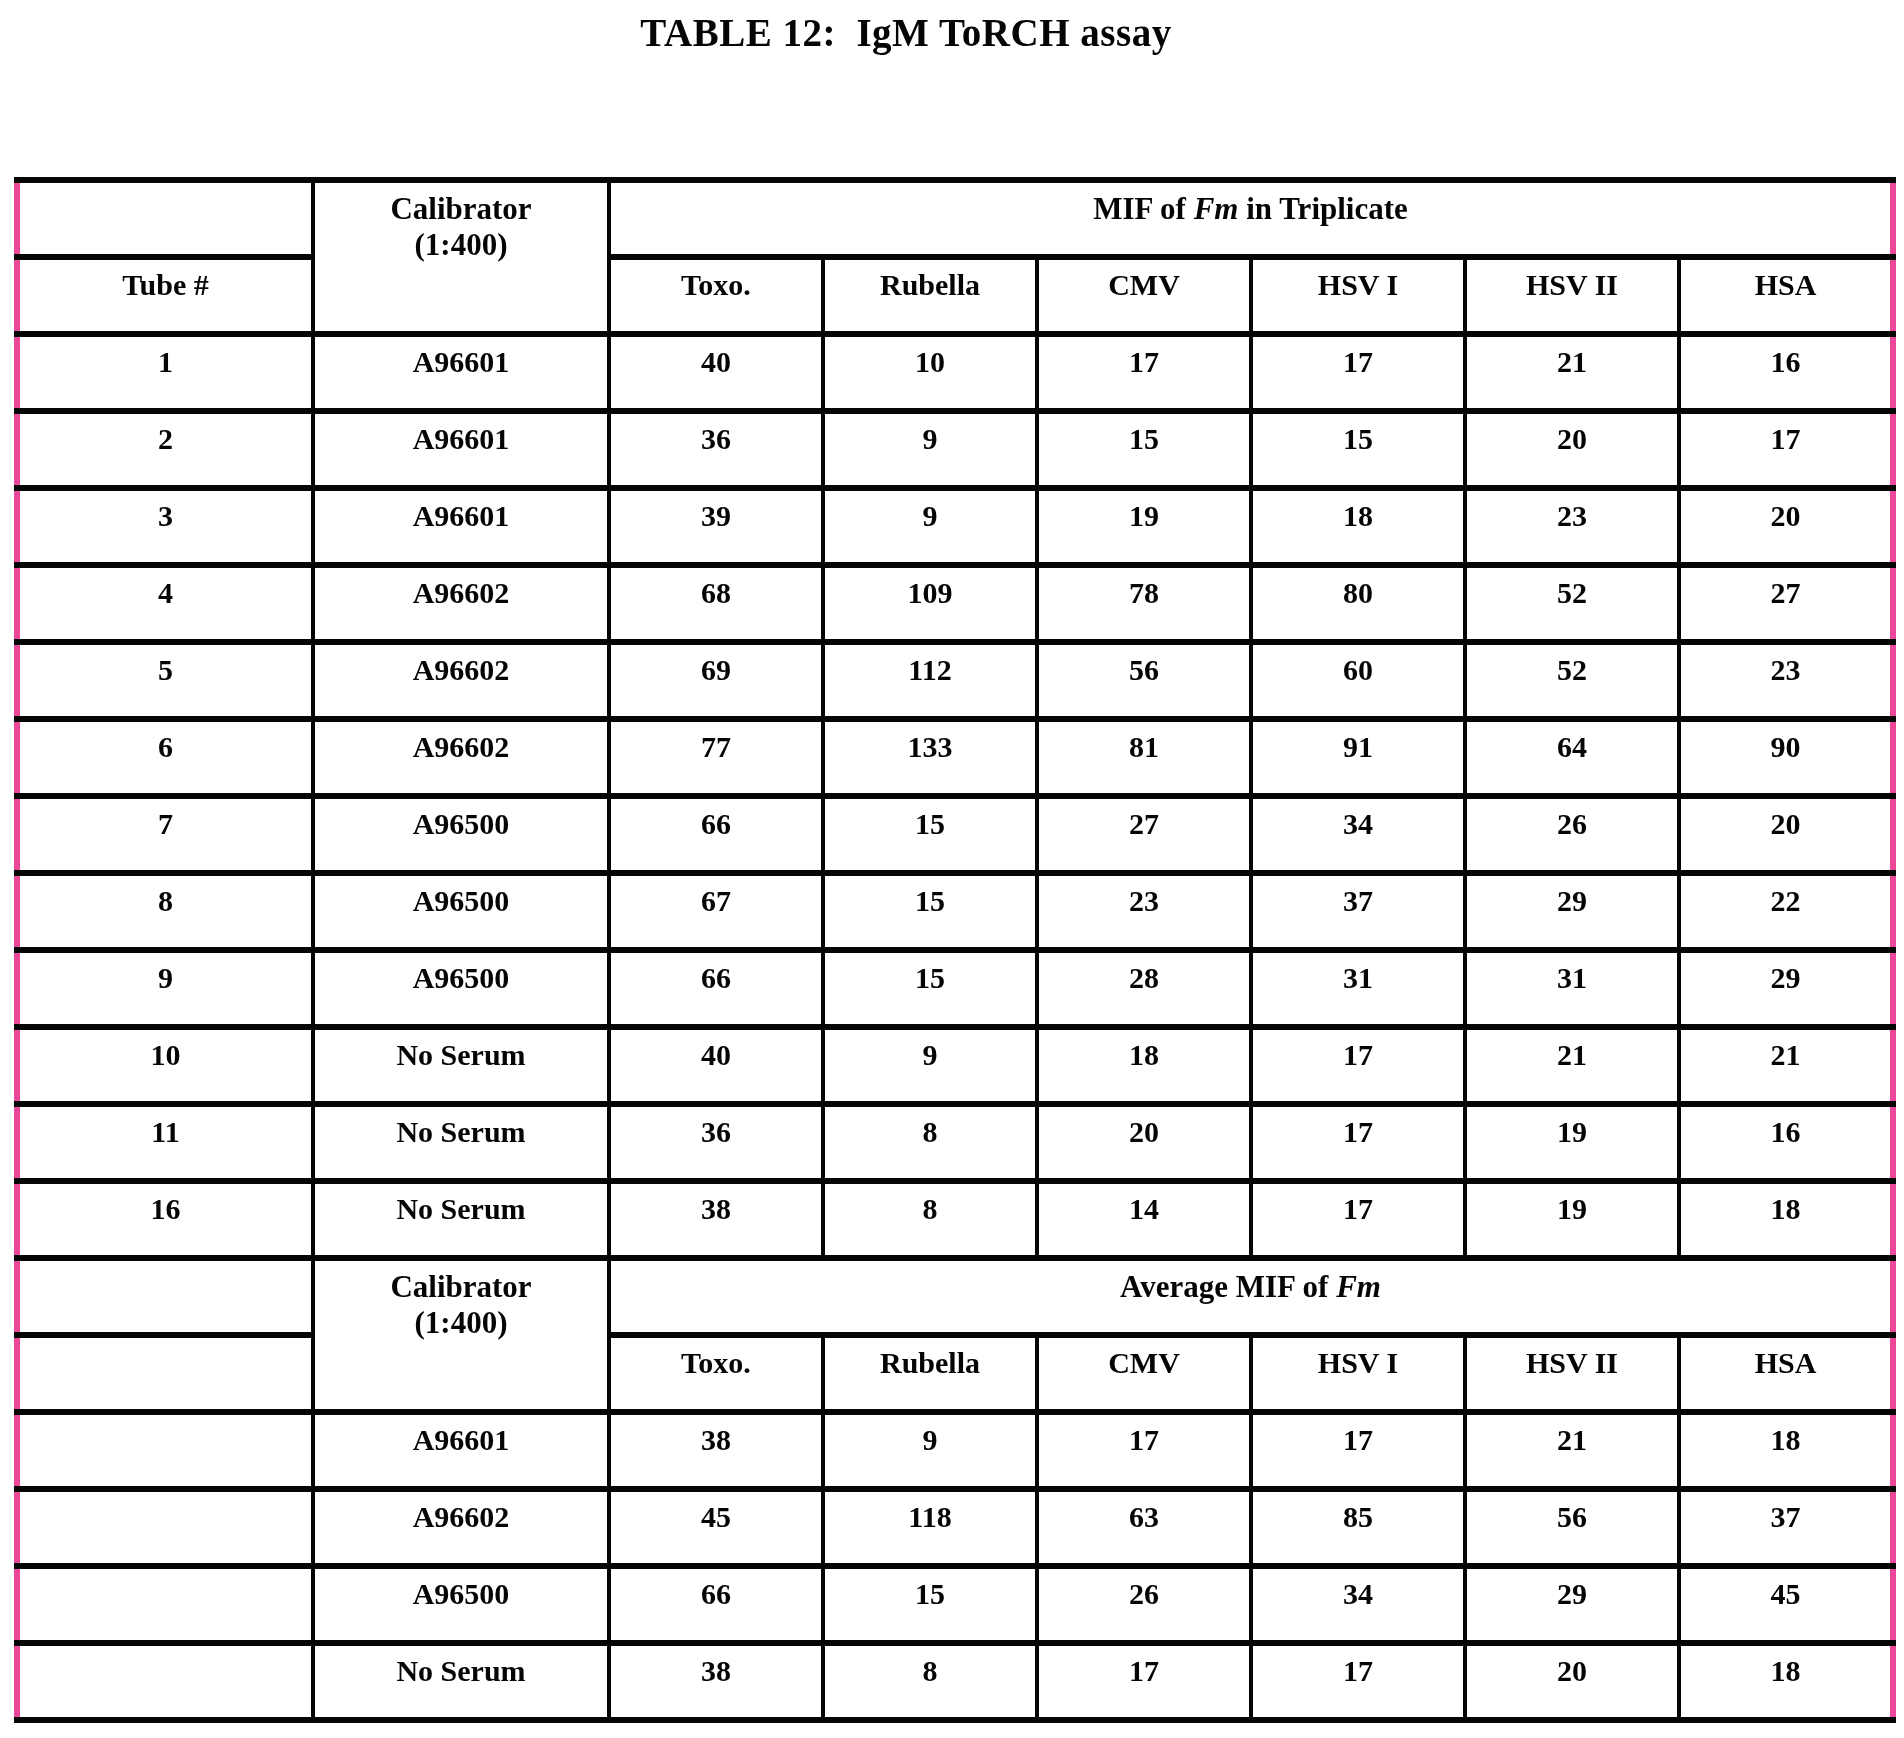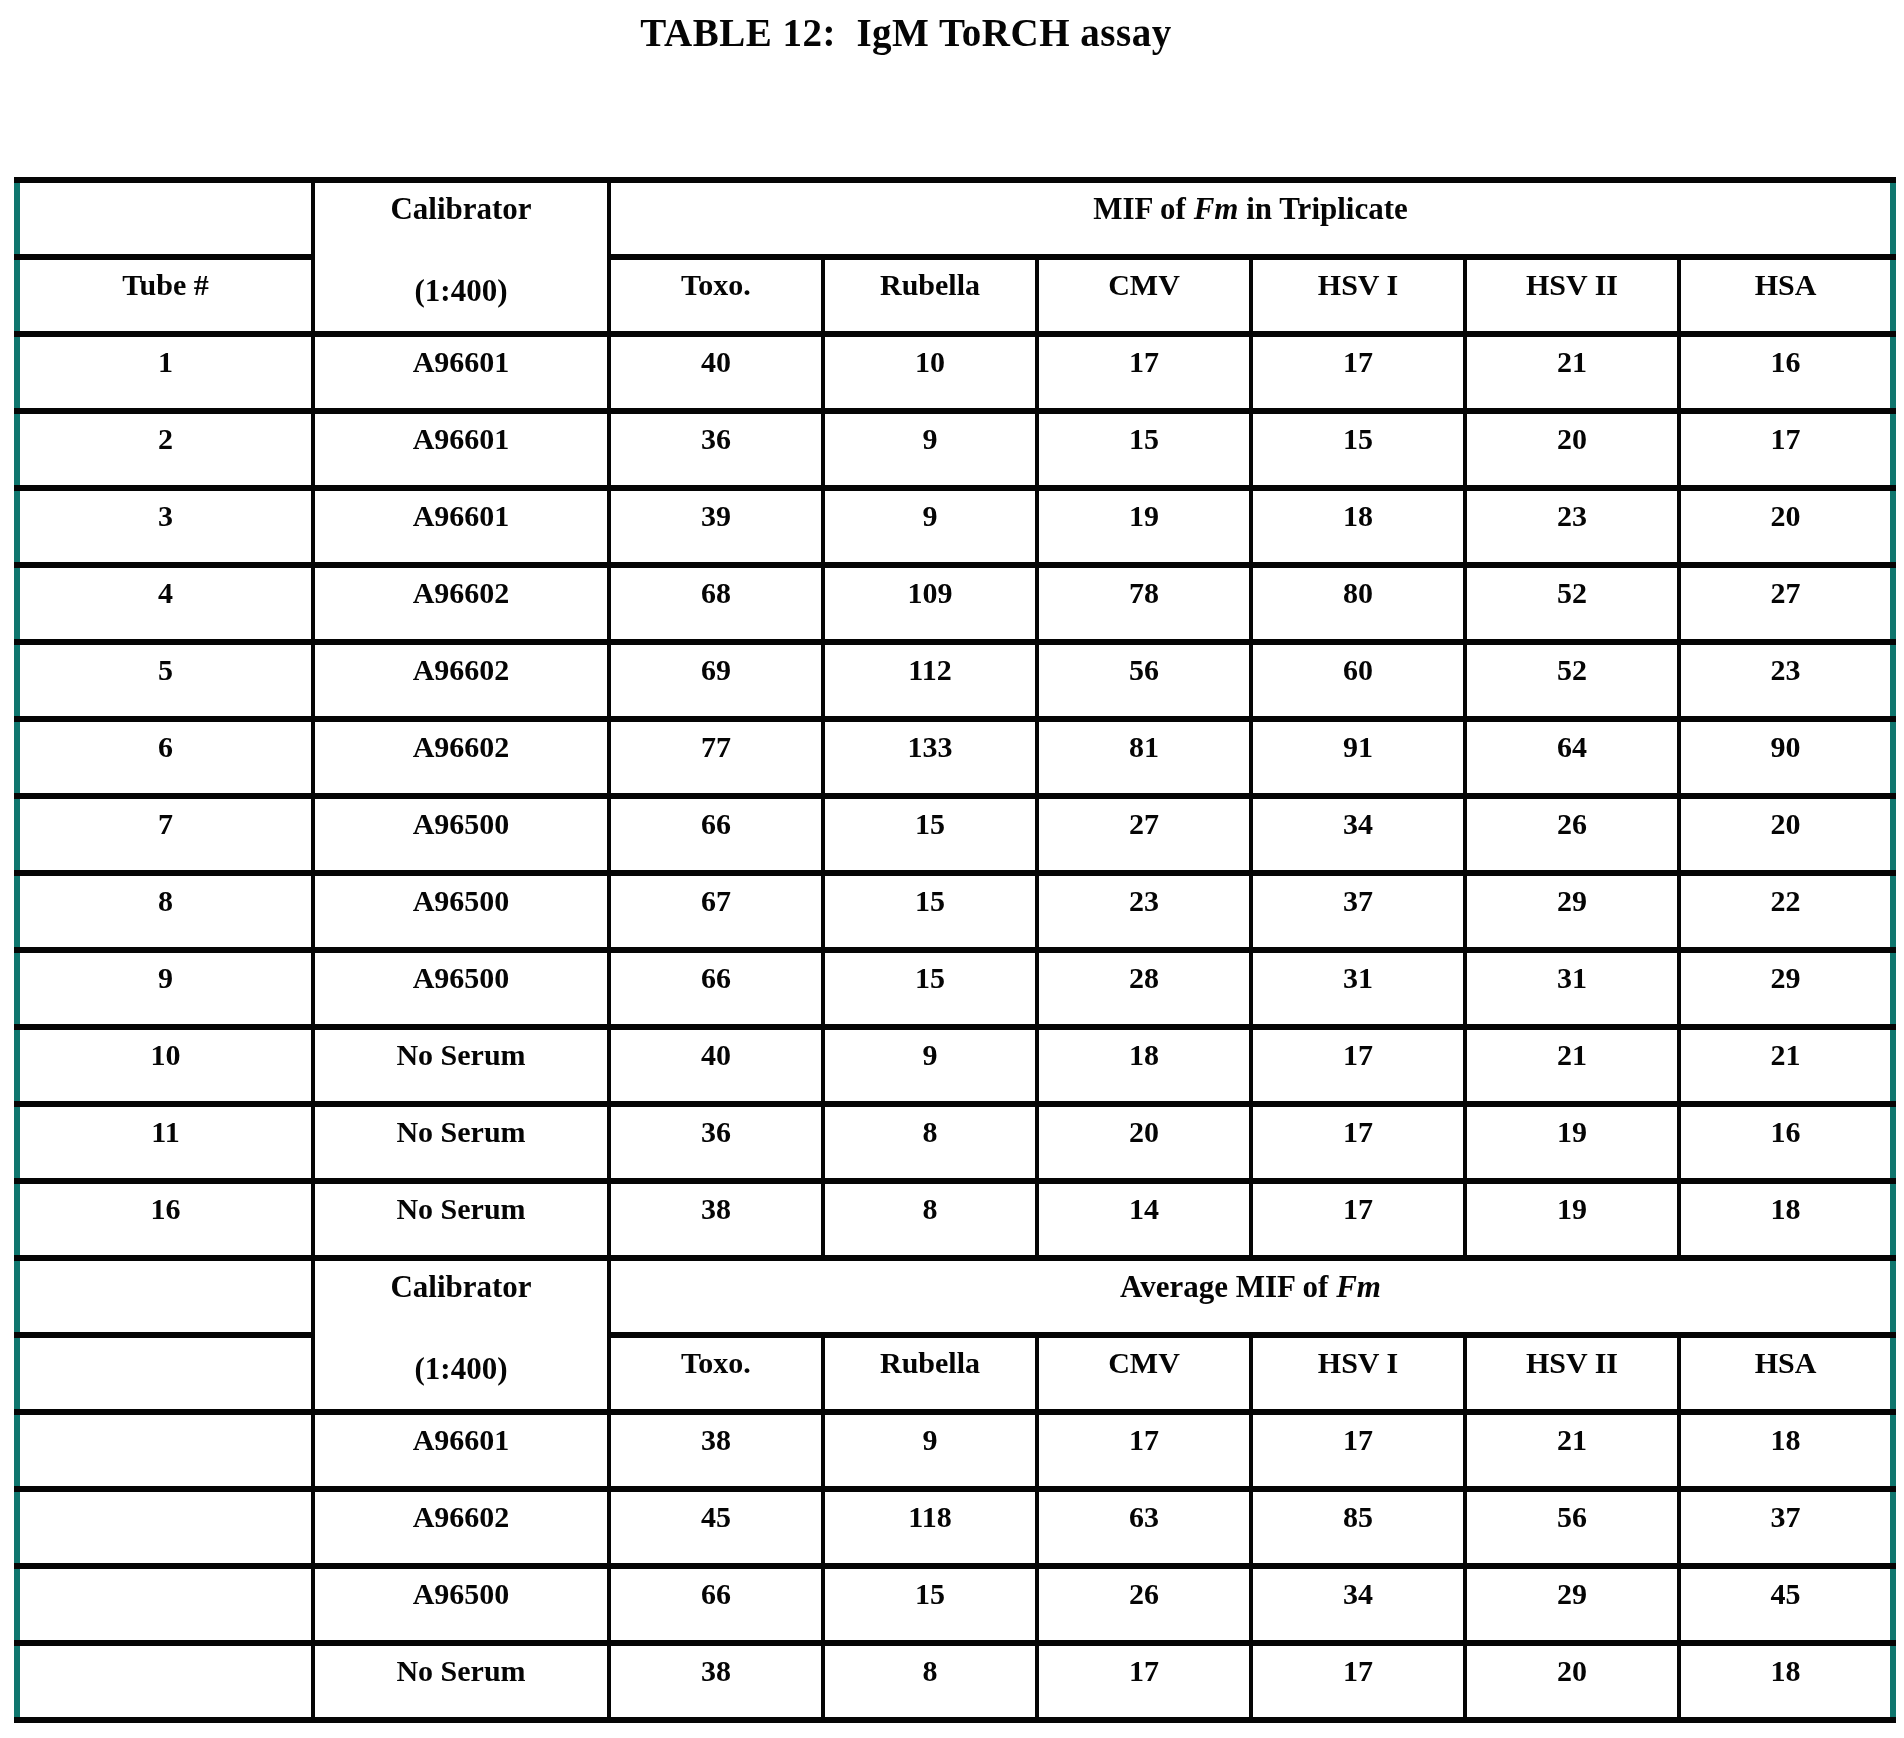--- a/index.html
+++ b/index.html
@@ -38,24 +38,24 @@
     border-width: 6px 4px;
     vertical-align: top;
     text-align: center;
     font-weight: bold;
     font-size: 30px;
     padding: 8px 4px 0 4px;
     overflow: hidden;
   }
   tr { height: 77px; }
   td.spanhead, td.calcell { font-size: 31px; }
-  td.calcell .cal2 { margin-top: 46px; }
+  td.calcell .cal2 { }
   i { }
   
-  table.assay { border: 6px solid #0f766e; }
+  table.assay { border: 6px solid #ec4899; }
 </style>
 </head>
 <body>
 
 <h1 class="title">TABLE 12:  IgM ToRCH assay</h1>
 
 <table class="assay">
   <colgroup>
     <col class="c-tube">
     <col class="c-cal">

